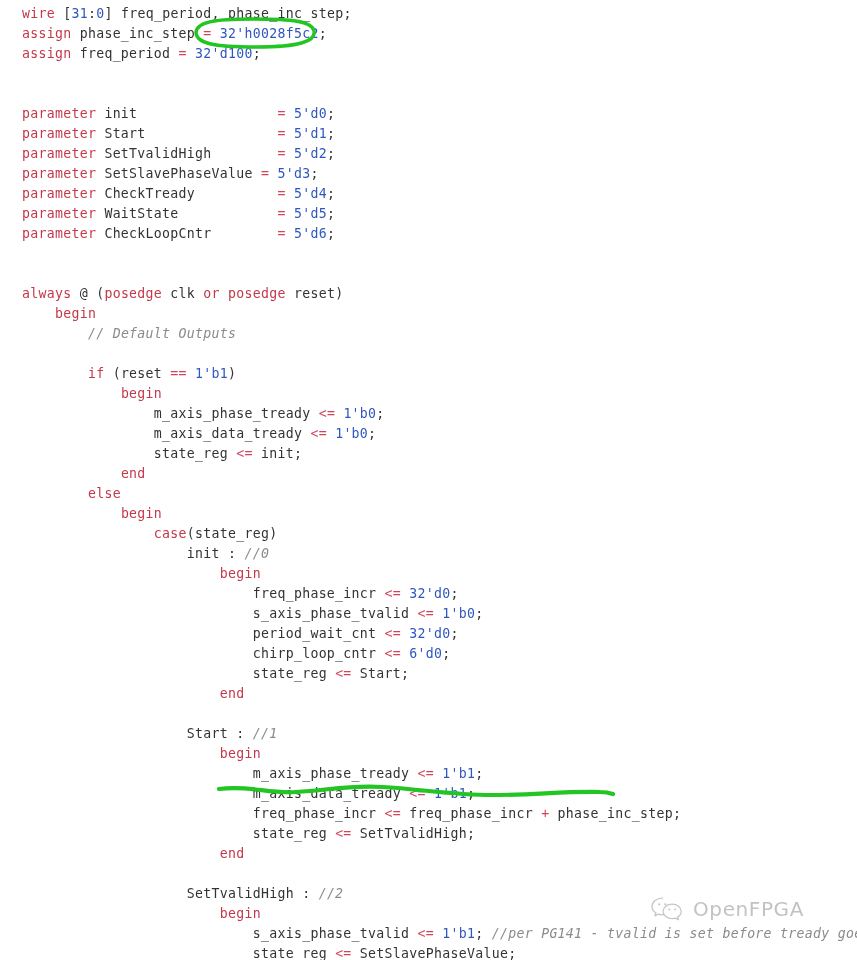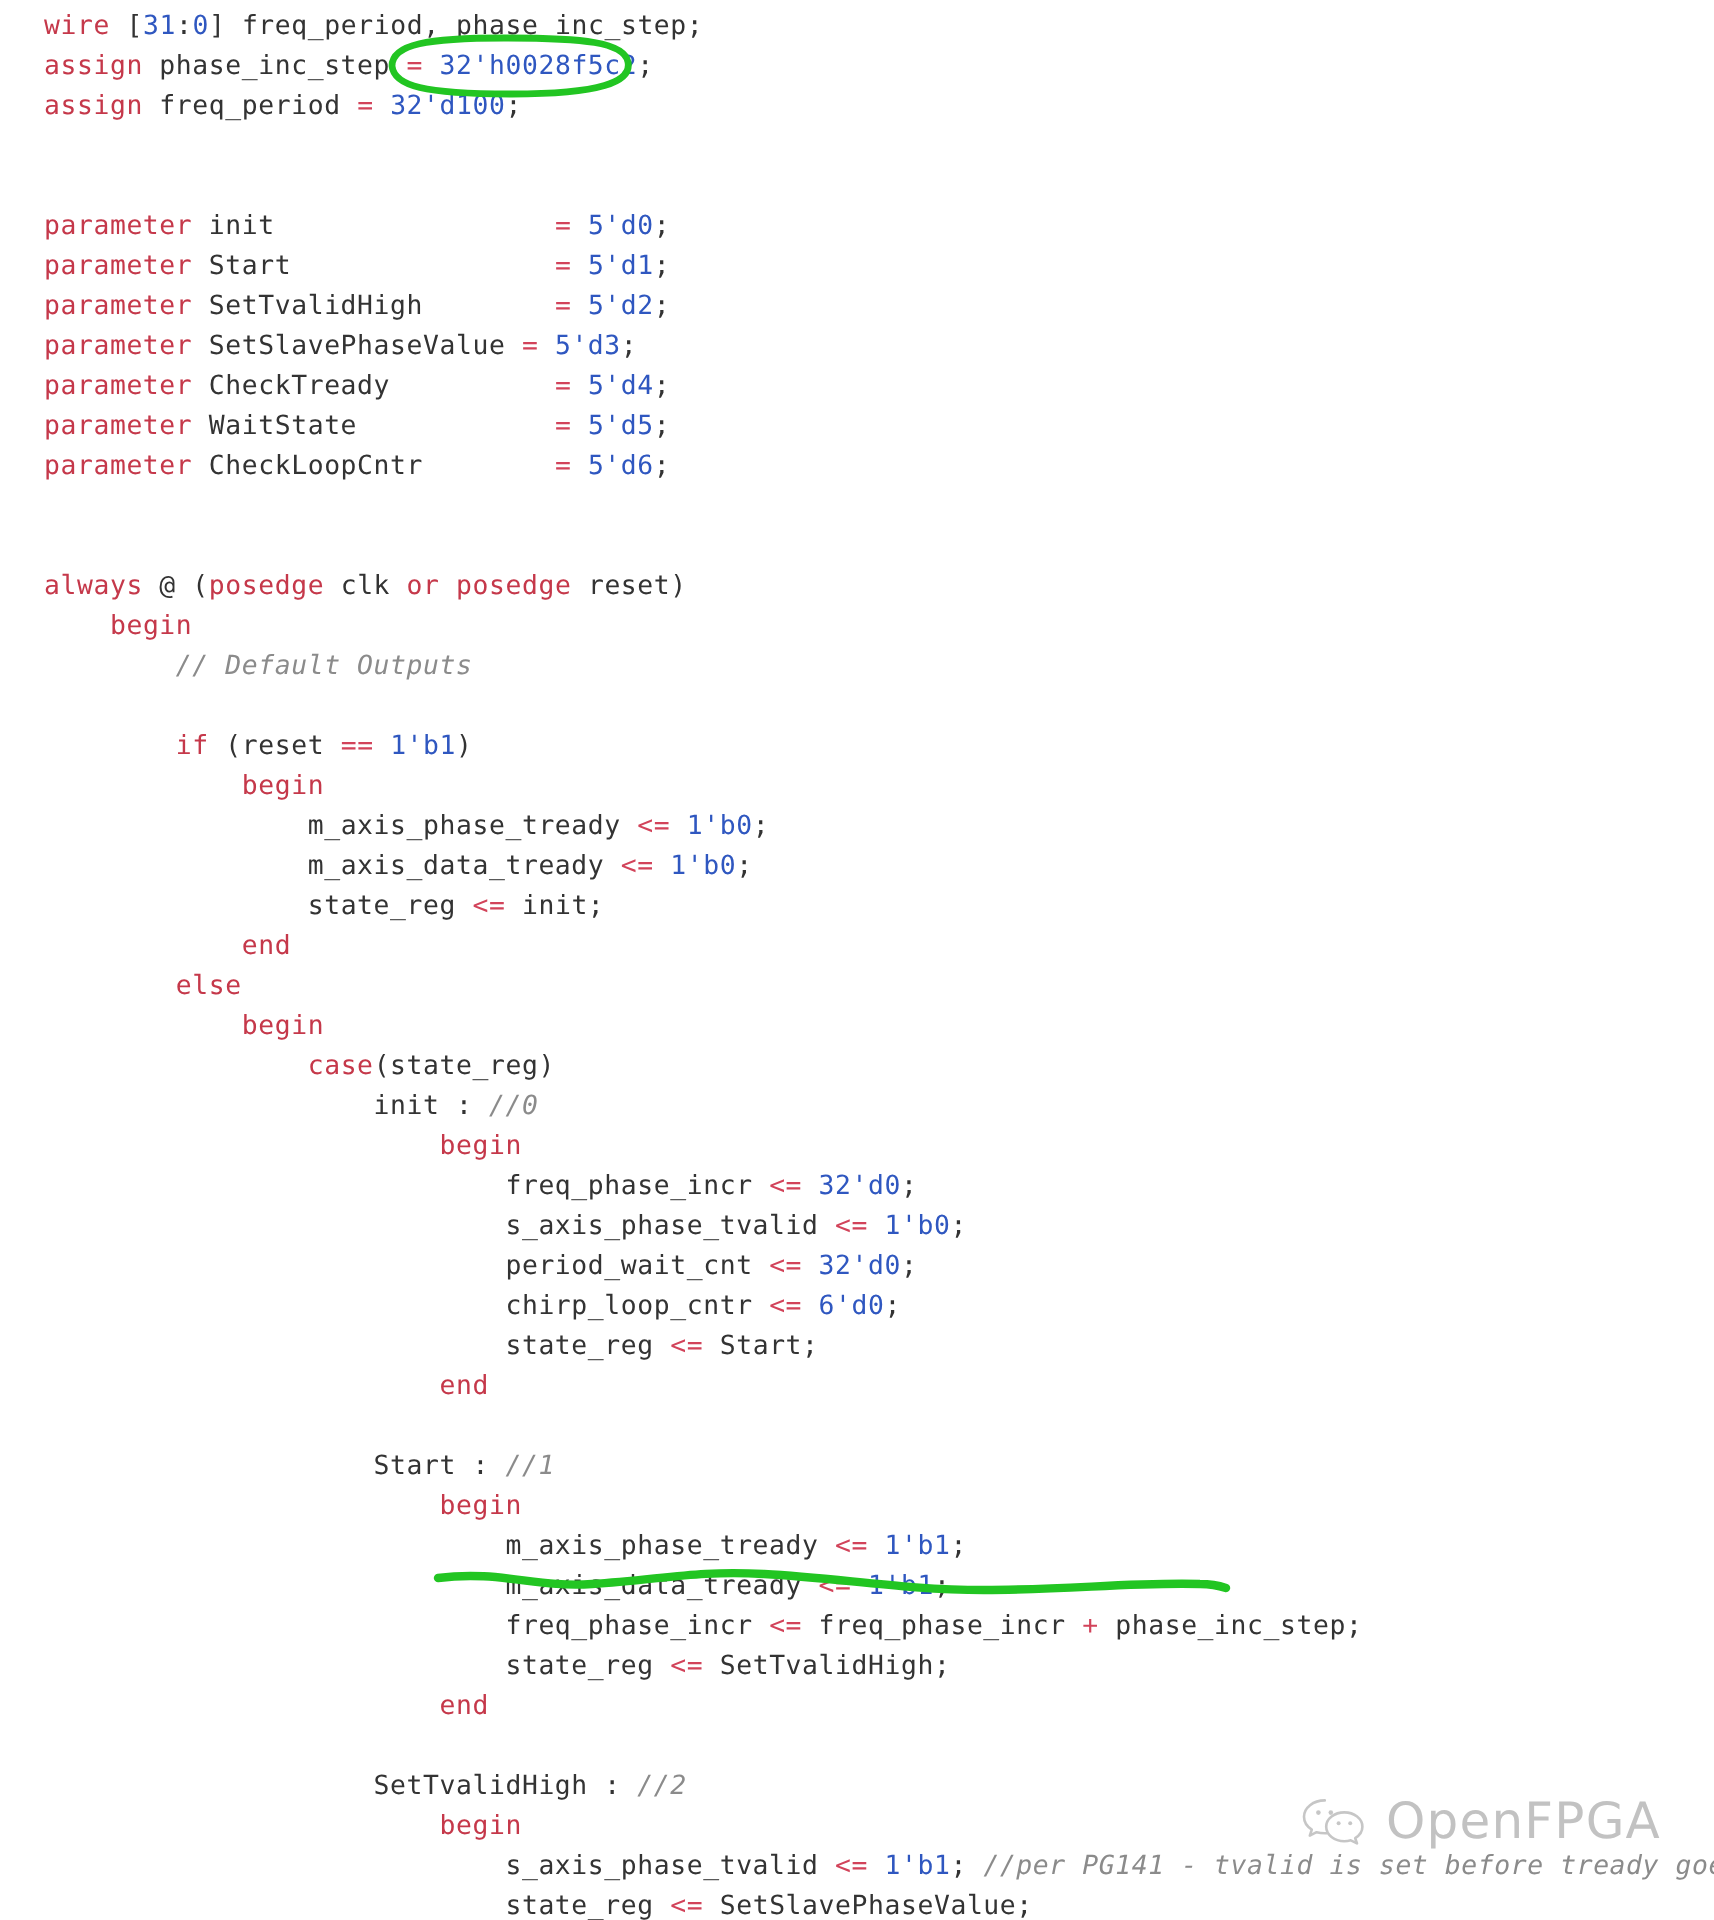--- a/index.html
+++ b/index.html
@@ -65,21 +65,21 @@
     position: absolute;
     left: 650px;
     top: 896px;
     display: flex;
     align-items: center;
     gap: 9px;
     opacity: 0.42;
   }
   #watermark .wm-text {
     font-family: "DejaVu Sans", "Liberation Sans", sans-serif;
-    font-size: 25px;
+    font-size: 20px;
     color: #6f6f6f;
     letter-spacing: 0.6px;
     white-space: nowrap;
   }
 </style>
 </head>
 <body>
 
 <div id="page">
 

